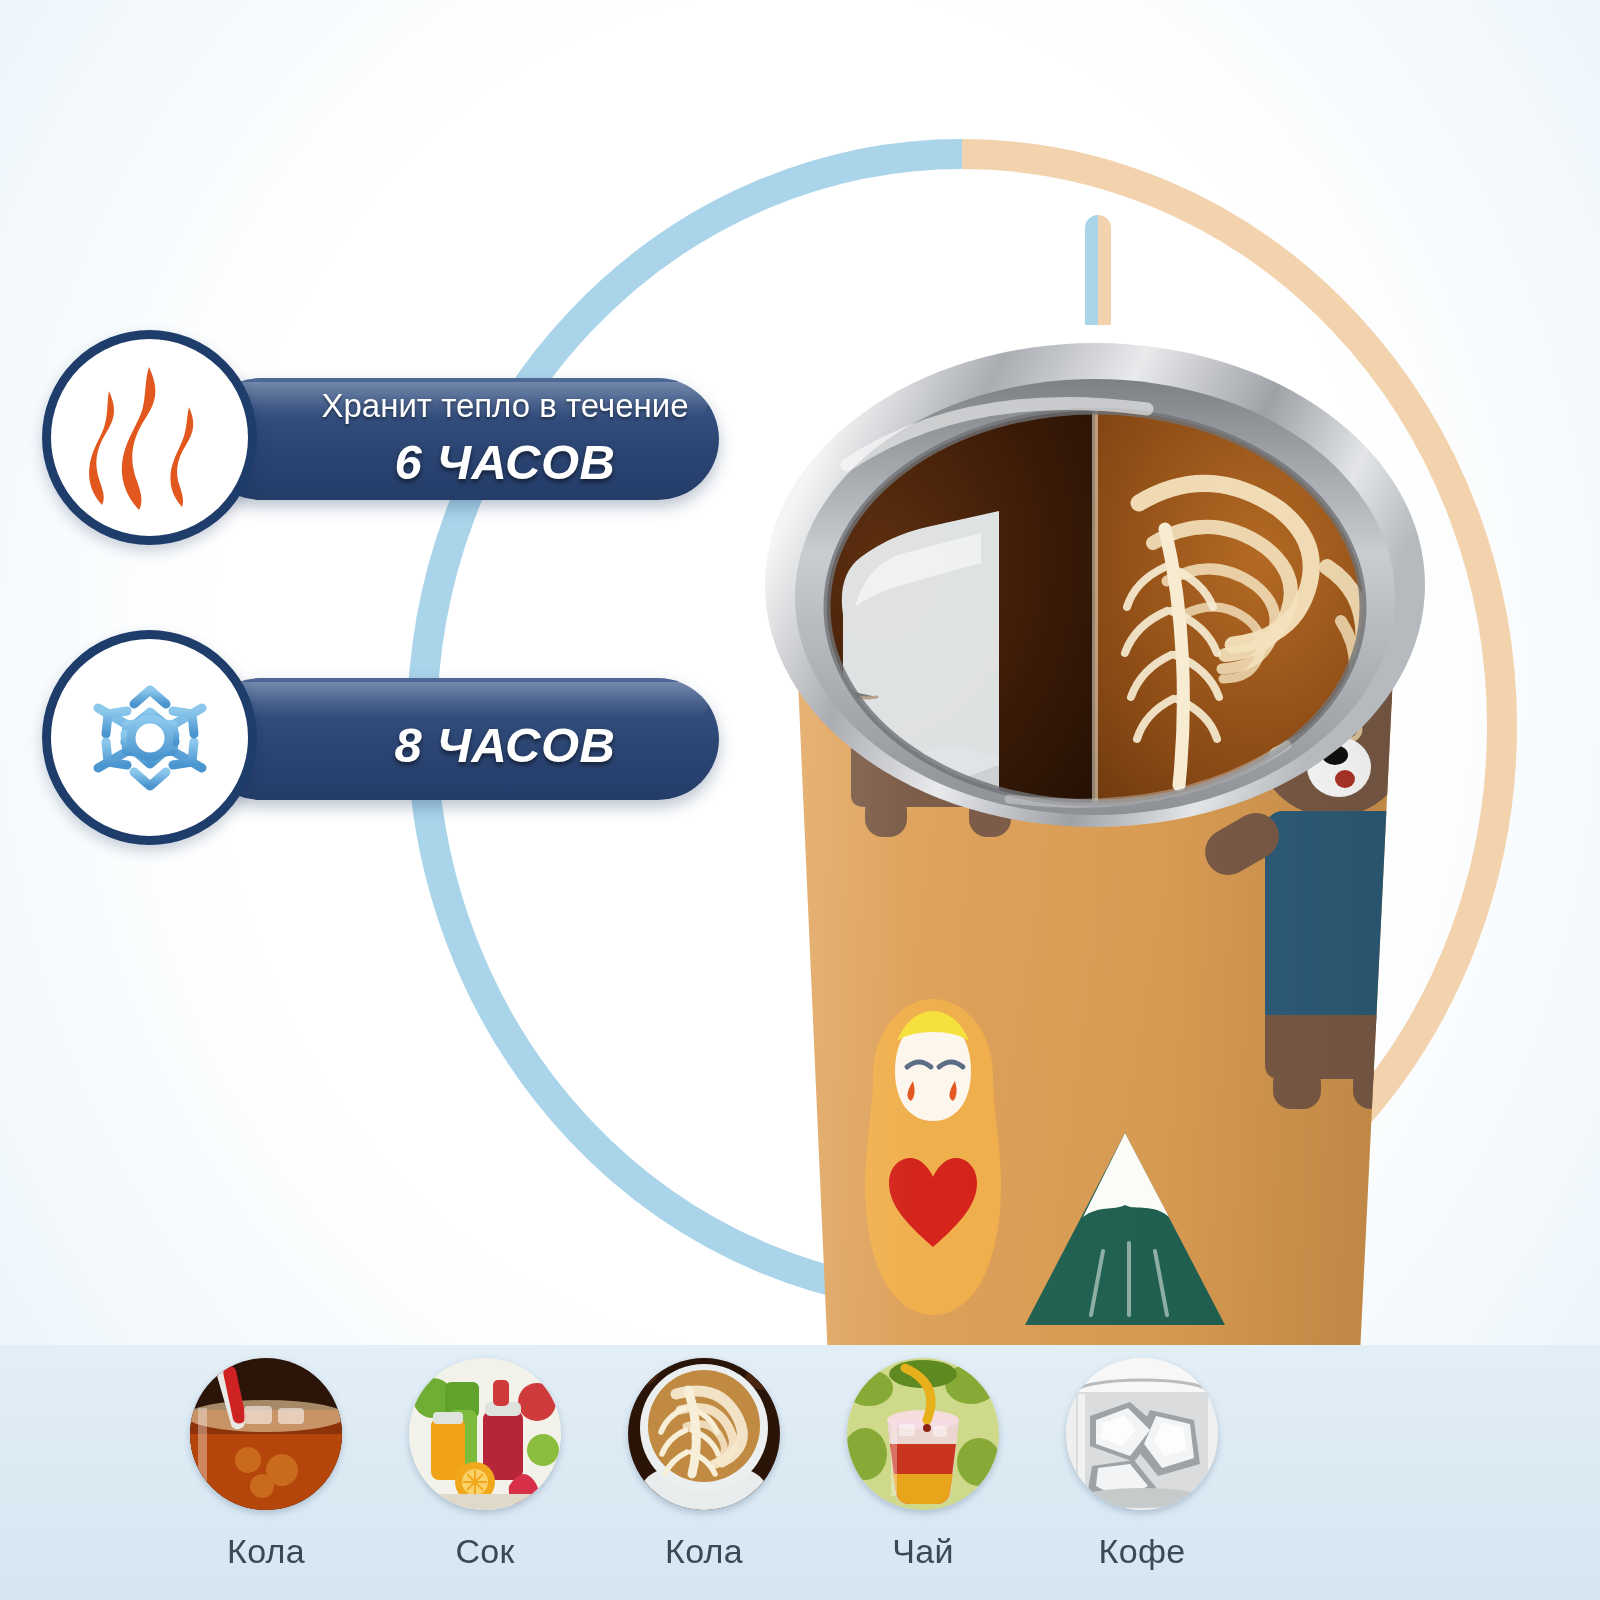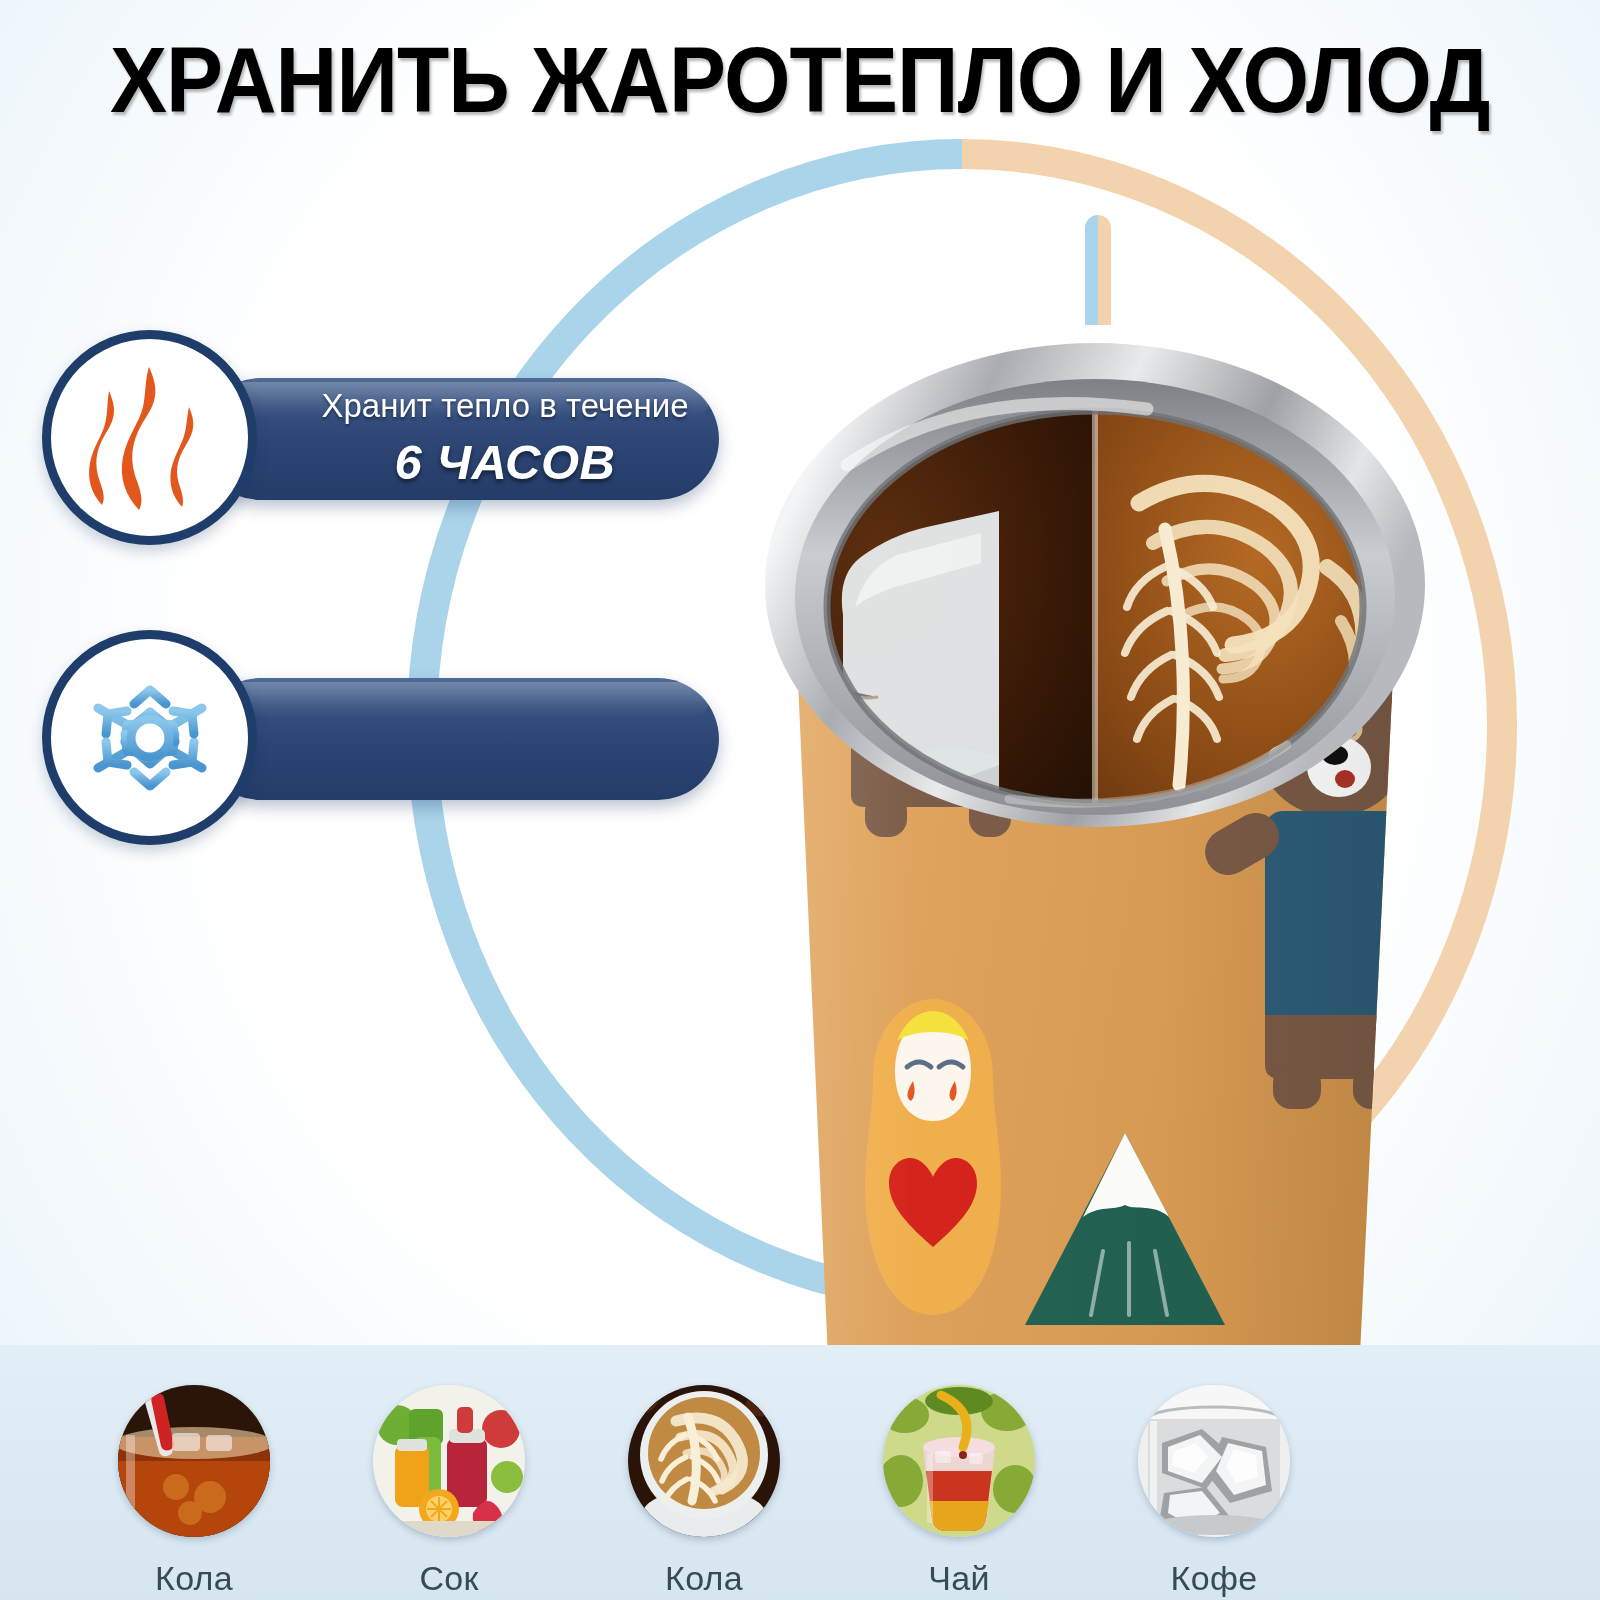--- a/index.html
+++ b/index.html
@@ -102,21 +102,21 @@
   .cup-body svg{position:absolute;left:0;top:0;}
 
   .cup-mouth{
     position:absolute;left:0;top:60px;width:720px;height:520px;
   }
 
   
   .band{position:absolute;left:0;top:1345px;width:1600px;height:255px;
         background:linear-gradient(180deg,#e3eff7 0%,#dbe9f3 55%,#d6e6f1 100%);z-index:35;}
   .drinks{position:absolute;left:0;top:1358px;width:1408px;height:240px;
-          display:flex;align-items:flex-end;justify-content:center;gap:100px;z-index:36;}
+          display:flex;align-items:flex-start;justify-content:center;gap:64px;z-index:36;}
   .drink{width:155px;display:flex;flex-direction:column;align-items:center;}
   .d-circle{
     width:152px;height:152px;border-radius:50%;overflow:hidden;
     box-shadow:0 3px 7px rgba(40,70,105,0.26);
     position:relative;
   }
   .d-circle svg{display:block;}
   .d-label{
     margin-top:22px;font-size:34px;color:#374a55;font-weight:normal;
     letter-spacing:0.3px;white-space:nowrap;
@@ -144,23 +144,20 @@
         <ellipse cx="567" cy="596" rx="540" ry="572" stroke="#f3d3ad" clip-path="url(#rightHalf)"></ellipse>
       </g>
     </svg>
   </div>
 
   <div class="tick">
     <i class="cold"></i>
       <i class="hot"></i>
   </div>
 
-  <div class="title-wrap">
-    <span class="title">ХРАНИТЬ ЖАРОТЕПЛО И ХОЛОД</span>
-  </div>
 
   <div class="features">
 
     <div class="feature">
       <div class="f-pill">
         <span class="f-line1">Хранит тепло в течение</span>
         <span class="f-line2">6 ЧАСОВ</span>
       </div>
       <div class="f-badge">
         <svg width="138" height="150" viewBox="0 0 138 150" xmlns="http://www.w3.org/2000/svg">
@@ -171,20 +168,21 @@
                      C10 130 6 116 9 100 C12 84 21 73 24 61 C27 50 26 38 28 28 Z"></path>
             <path d="M108 44 C115 60 113 69 105 82 C95 98 94 110 99 124 C102 133 103 139 101 144
                      C91 133 88 121 90 107 C93 93 100 83 103 73 C106 63 106 52 108 44 Z"></path>
           </g>
         </svg>
       </div>
     </div>
 
     <div class="feature">
       <div class="f-pill">
+        <span class="f-line2">8 ЧАСОВ</span>
       </div>
       <div class="f-badge">
         <svg width="140" height="140" viewBox="0 0 140 140" xmlns="http://www.w3.org/2000/svg">
           <defs>
             <linearGradient id="snowGrad" x1="0" y1="0" x2="0" y2="1">
               <stop offset="0%" stop-color="#8cc8ec"></stop>
               <stop offset="100%" stop-color="#4a95cf"></stop>
             </linearGradient>
           </defs>
           <g stroke="url(#snowGrad)" stroke-width="9" stroke-linecap="round" fill="none">

